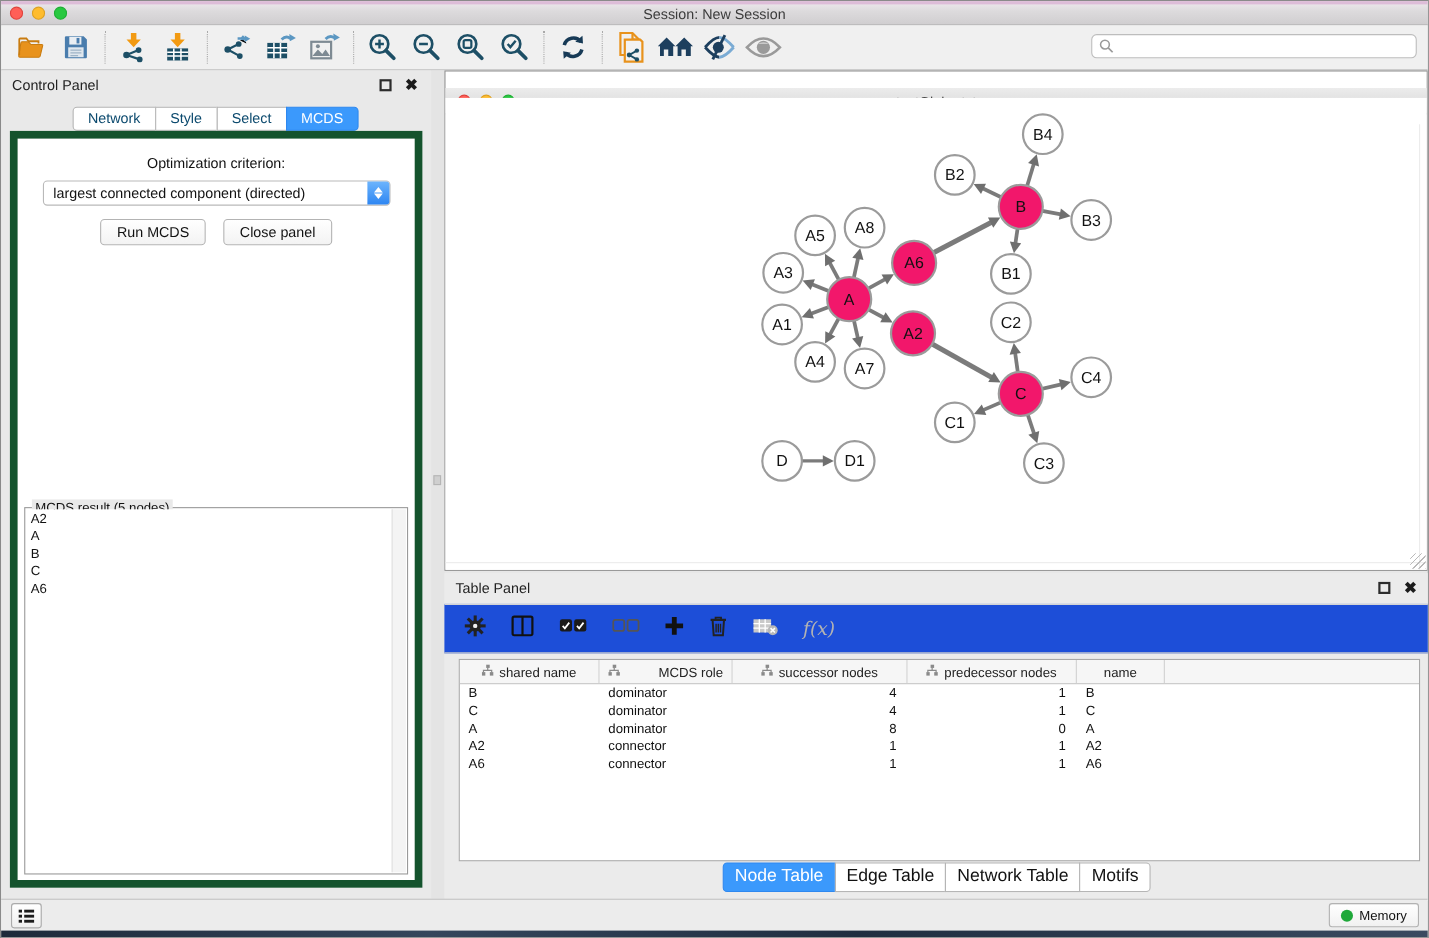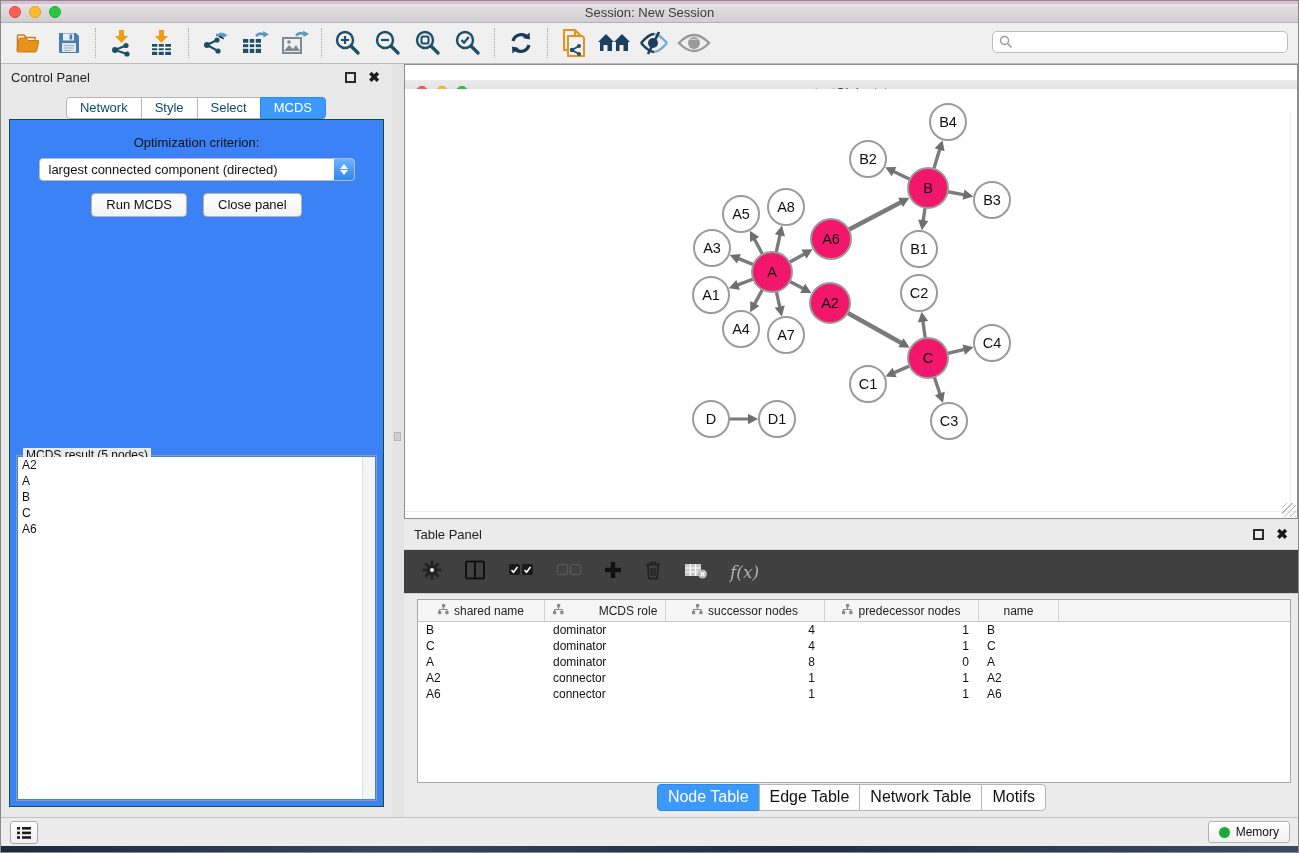--- a/index.html
+++ b/index.html
@@ -33,21 +33,21 @@
   .panel-head { position:absolute; left:0; top:0; width:100%; height:26px; display:flex; align-items:center; }
   .panel-head .ptitle { font-size:13px; color:#222; padding-left:10px; flex:1; }
   .float-box { width:11px; height:11px; border:2px solid #2c2c2c; margin-right:12px; }
   .close-x { font-size:14px; font-weight:bold; color:#1b1b1b; margin-right:12px; line-height:11px; }
   .ctabs { position:absolute; top:33px; left:0; width:100%; display:flex; justify-content:center; }
   .ctab { font-size:13px; color:#0c4a6e; background:#fff; border:1px solid #b5b5b5; margin-left:-1px;
       padding:2px 13px 3px; }
   .ctab:first-child { border-radius:4px 0 0 4px; }
   .ctab:last-child { border-radius:0 4px 4px 0; }
   .ctab.active { background:#3b99fc; border-color:#2f88ef; color:#fff; }
-  .cp-body { position:absolute; left:8px; right:8px; top:55px; bottom:12px; border:1px solid #14532d; background:#3b82f6; }
+  .cp-body { position:absolute; left:8px; right:8px; top:55px; bottom:12px; border:7px solid #14532d; background:#ffffff; }
   .opt-label { margin-top:15px; text-align:center; font-size:13px; color:#111; }
   .select { position:relative; margin:8px auto 0; width:316px; height:23px; background:#fff;
       border:1px solid #b9b9b9; border-radius:4px; display:flex; align-items:center; }
   .select .sel-text { flex:1; font-size:13px; color:#111; padding-left:9px; white-space:nowrap; }
   .sel-btn { width:20px; height:100%; border-radius:0 3px 3px 0;
       background:linear-gradient(#6cb4fd,#2e86f2); position:relative; }
   .sel-btn::before { content:""; position:absolute; left:6px; top:5px; border-left:4px solid transparent;
       border-right:4px solid transparent; border-bottom:5px solid #fff; }
   .sel-btn::after { content:""; position:absolute; left:6px; bottom:5px; border-left:4px solid transparent;
       border-right:4px solid transparent; border-top:5px solid #fff; }
@@ -72,21 +72,21 @@
   .net-title .lights { top:6px; left:11px; }
   .net-title .wtitle { position:absolute; left:0; right:0; top:5px; text-align:center; font-size:13px; color:#333; }
   .net-canvas { position:absolute; left:0; top:24px; right:0; bottom:0; background:#fff; }
   .net-grip { position:absolute; right:1px; bottom:1px; width:14px; height:14px;
       background:repeating-linear-gradient(135deg, transparent 0 3px, #b9b9b9 3px 4px); }
   .net-edge-strip-r { position:absolute; top:24px; right:0; bottom:0; width:7px; border-left:1px solid #ececec; }
   .net-edge-strip-b { position:absolute; left:0; right:0; bottom:0; height:7px; border-top:1px solid #ececec; }
 
   
   .table-panel { position:absolute; left:403px; top:520px; width:896px; height:298px; background:#ebebeb; }
-  .tp-toolbar { position:absolute; left:0; top:28px; width:100%; height:45px; background:#404040;
+  .tp-toolbar { position:absolute; left:0; top:28px; width:100%; height:45px; background:#1d4ed8;
       border-top:1px solid #d4d4d4; border-bottom:1px solid #cfcfcf; display:flex; align-items:center; padding-left:18px; gap:22px; }
   .fx { font-family:"DejaVu Serif", serif; font-style:italic; font-size:17px; color:#b3b3b3; }
   .tp-table { position:absolute; left:13px; right:9px; top:78px; bottom:36px; background:#fff; border:1px solid #a8a8a8; overflow:hidden; }
   .thead { display:flex; height:22px; background:#f6f6f6; border-bottom:1px solid #c9c9c9; }
   .th { display:flex; align-items:center; justify-content:center; gap:5px; font-size:12px; color:#222;
       border-right:1px solid #d2d2d2; height:100%; }
   .tr { display:flex; height:16px; }
   .td { font-size:12px; color:#111; line-height:16px; white-space:nowrap; overflow:hidden; }
   .td.left { padding-left:8px; text-align:left; }
   .td.right { padding-right:10px; text-align:right; }

